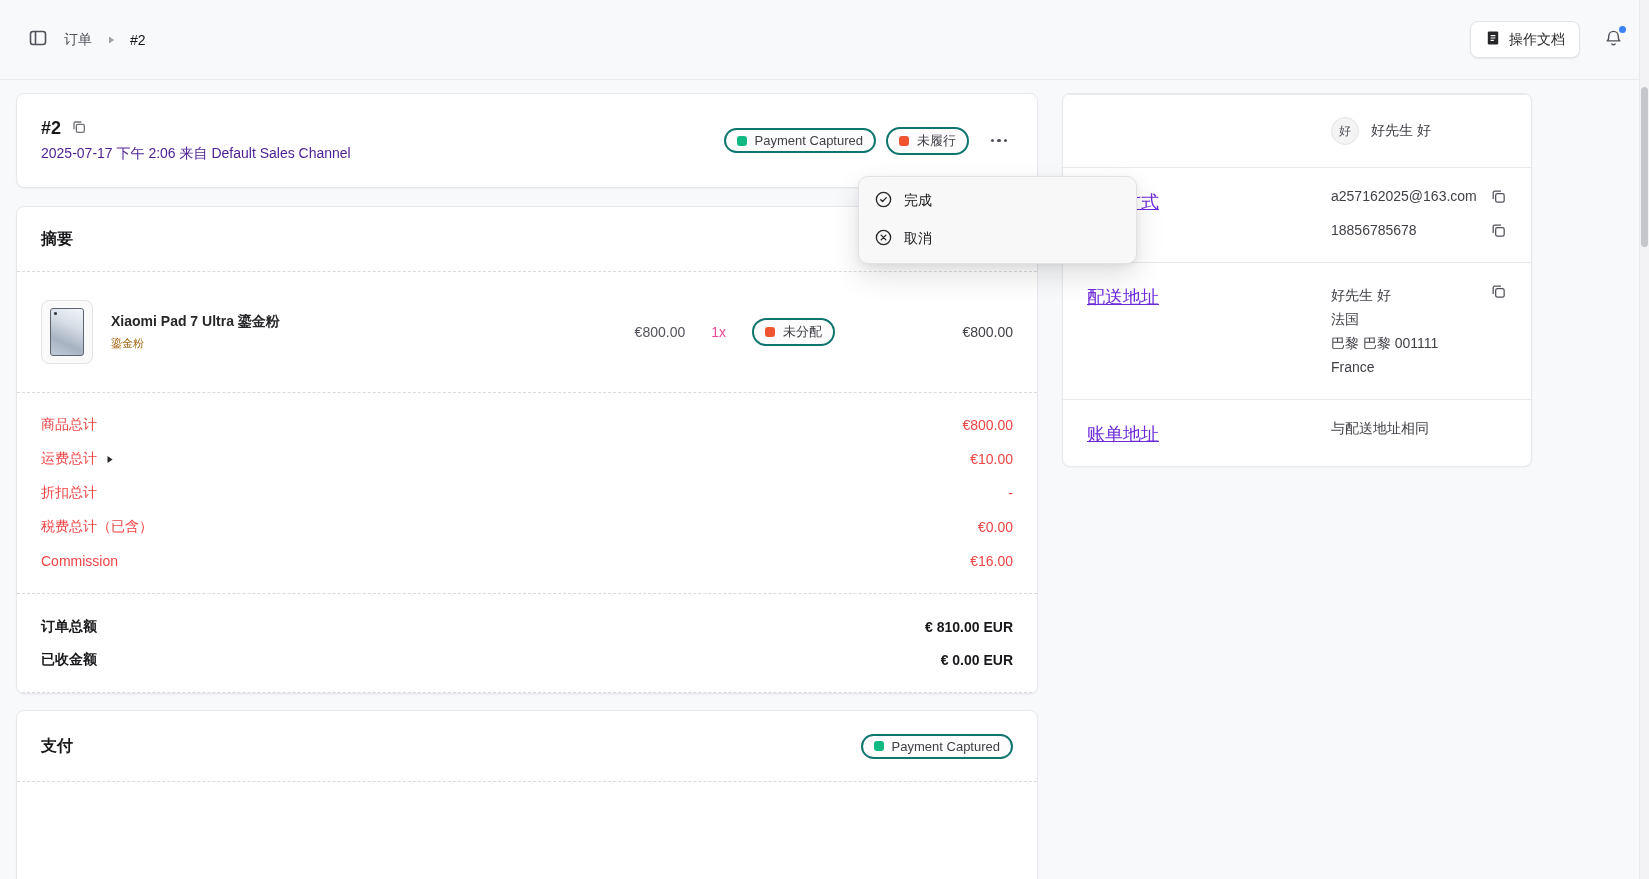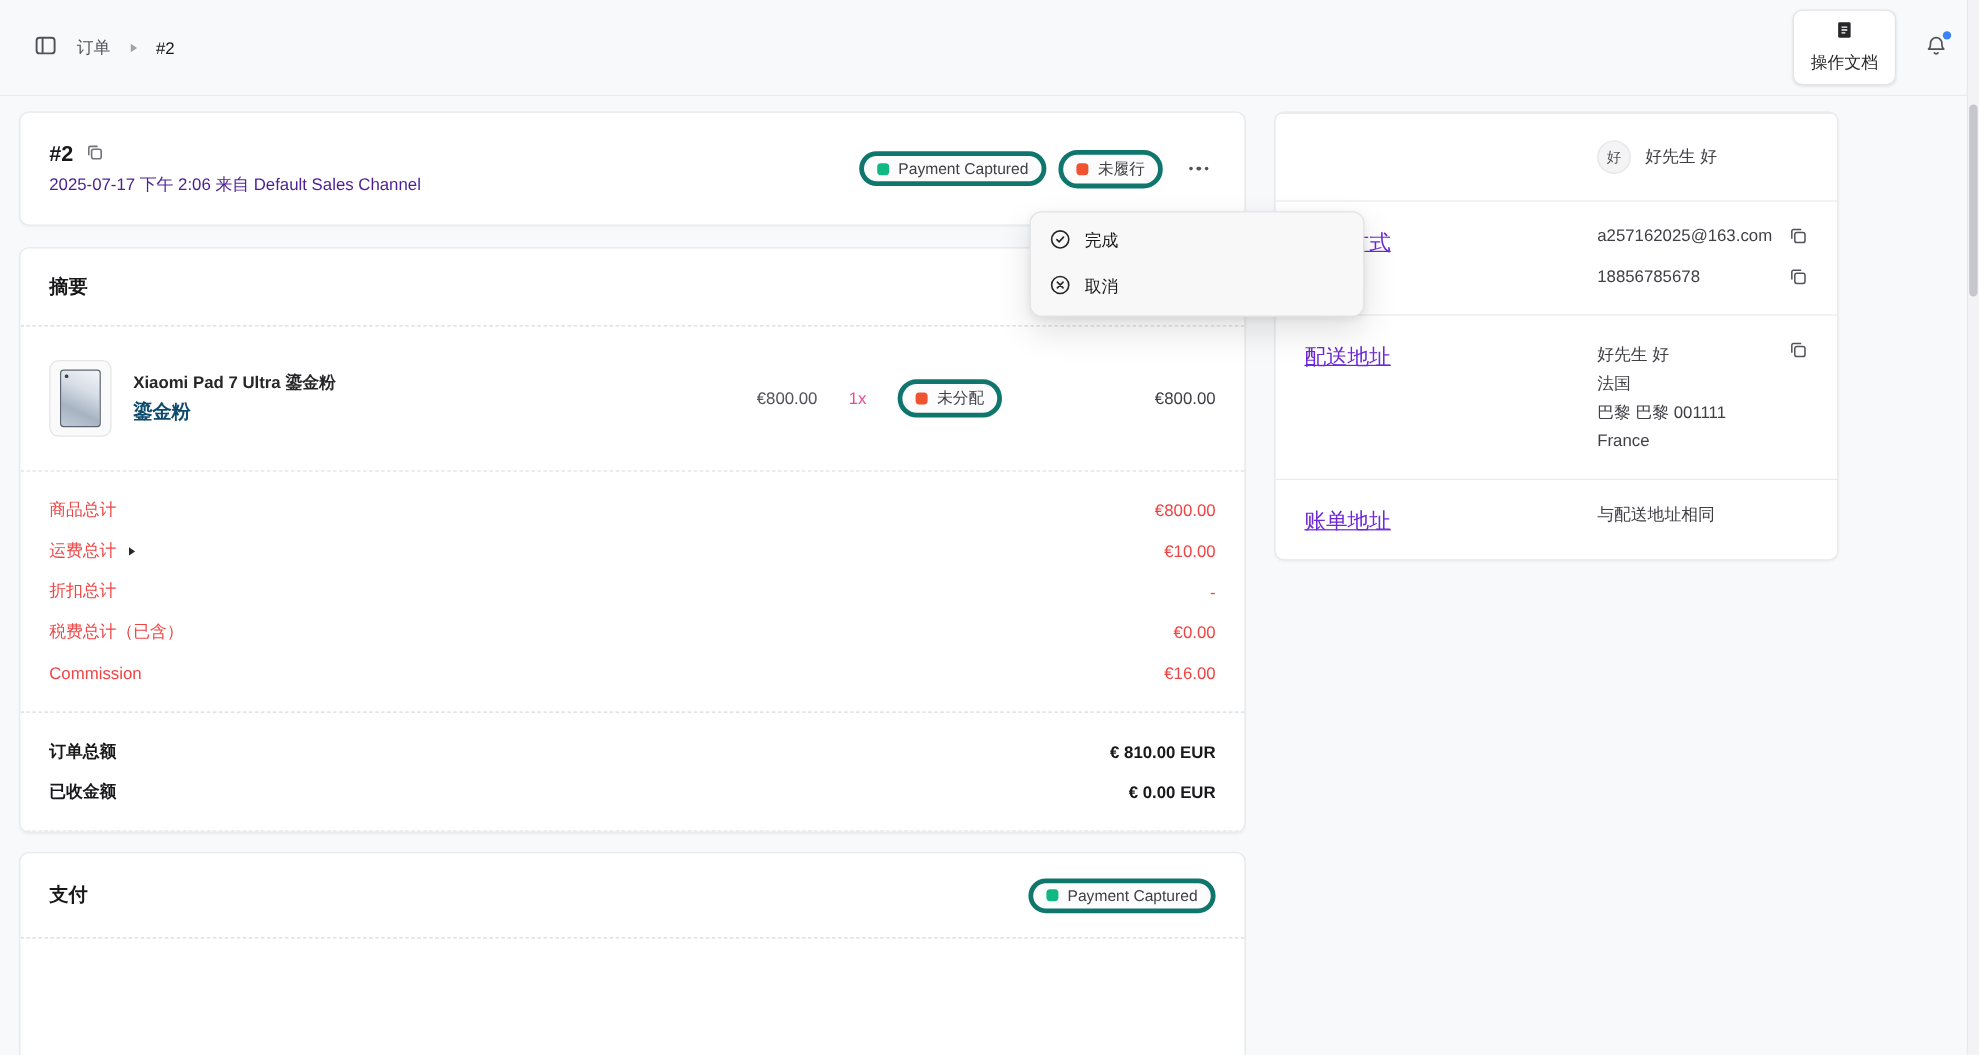--- a/index.html
+++ b/index.html
@@ -16,40 +16,40 @@
   .crumbs { display:flex; align-items:center; gap:14px; }
   .icon-btn { background:none; border:none; cursor:pointer; display:flex; align-items:center; padding:2px; }
   .crumb-root { color:#52525b; font-size:14px; cursor:pointer; }
   .crumb-current { color:#18181b; font-size:14px; }
   .crumb-arrow svg { display:block; fill:#a1a1aa; }
   .topbar-right { display:flex; align-items:center; gap:22px; }
   .btn {
     display:inline-flex; align-items:center; gap:8px; background:#fff;
     border:1px solid #e4e4e7; border-radius:8px; padding:8px 14px;
     font-size:14px; color:#27272a; cursor:pointer;
-    box-shadow:0 1px 2px rgba(0,0,0,.07); font-family:inherit;flex-direction:column;
+    box-shadow:0 1px 2px rgba(0,0,0,.07); font-family:inherit;
   }
   .bell-wrap { position:relative; }
   .bell-dot { position:absolute; top:-1px; right:-1px; width:7px; height:7px; border-radius:50%; background:#3b82f6; }
   .content { display:flex; gap:24px; padding:13px 0 0 16px; align-items:flex-start; }
   .col-left { width:1022px; display:flex; flex-direction:column; }
   .col-right { width:470px; }
   .card {
     background:#fff; border:1px solid #e6e8eb; border-radius:8px;
     box-shadow:0 1px 2px rgba(0,0,0,.04); overflow:hidden;
   }
   
   .order-card { height:95px; display:flex; align-items:center; justify-content:space-between; padding:0 24px; }
   .order-title-row { display:flex; align-items:center; gap:10px; }
   .order-title { font-size:18px; font-weight:700; color:#18181b; }
   .order-sub { font-size:14px; color:#4c1d95; margin-top:6px; }
   .order-right { display:flex; align-items:center; gap:10px; }
   .badge {
     display:inline-flex; align-items:center; gap:8px; background:#fcfcfd;
-    border:4px solid #0f766e; border-radius:999px; padding:3px 11px;
+    border:2px solid #0f766e; border-radius:999px; padding:3px 11px;
     font-size:13px; color:#3f3f46; white-space:nowrap;
   }
   .dot { width:10px; height:10px; border-radius:3px; flex:0 0 auto; }
   .dot-green { background:#10b981; }
   .dot-red { background:#f0532f; }
   .ellipsis-btn { width:28px; height:28px; border:none; background:none; border-radius:6px; display:flex; align-items:center; justify-content:center; gap:3px; cursor:pointer; margin-left:6px; }
   .ellipsis-btn i { width:3.5px; height:3.5px; border-radius:50%; background:#52525b; }
   
   .summary-card { margin-top:18px; }
   .card-h { height:64px; display:flex; align-items:center; justify-content:space-between; padding:0 24px; }
@@ -60,21 +60,21 @@
     width:52px; height:64px; border:1px solid #e4e4e7; border-radius:8px;
     background:#fafafa; display:flex; align-items:center; justify-content:center; flex:0 0 auto;
   }
   .tablet {
     width:34px; height:48px; border:1.5px solid #5b6470; border-radius:3px; position:relative;
     background:linear-gradient(205deg,#f3f6f9 0%,#d7dee7 35%,#a7b3c2 70%,#c2cbd7 100%);
   }
   .tablet::before { content:""; position:absolute; top:3px; left:3px; width:2.5px; height:2.5px; border-radius:50%; background:#3f3f46; }
   .prod-info { margin-left:18px; }
   .prod-name { font-size:14px; font-weight:600; color:#27272a; }
-  .prod-variant { font-size:16px; color:#0c4a6e; margin-top:5px;font-weight:bold; }
+  .prod-variant { font-size:11px; color:#a16207; margin-top:5px; }
   .line-right { margin-left:auto; display:flex; align-items:center; }
   .unit-price { min-width:90px; text-align:right; color:#52525b; }
   .qty { margin:0 26px; color:#ec4899; }
   .line-total { width:178px; text-align:right; color:#3f3f46; }
   .totals { padding:15px 24px; }
   .t-row { height:34px; display:flex; align-items:center; justify-content:space-between; color:#ef4444; }
   .t-label { display:flex; align-items:center; gap:8px; }
   .caret svg { display:block; fill:#27272a; }
   .grand { padding:16px 24px; }
   .g-row { height:33px; display:flex; align-items:center; justify-content:space-between; font-weight:700; color:#18181b; }

